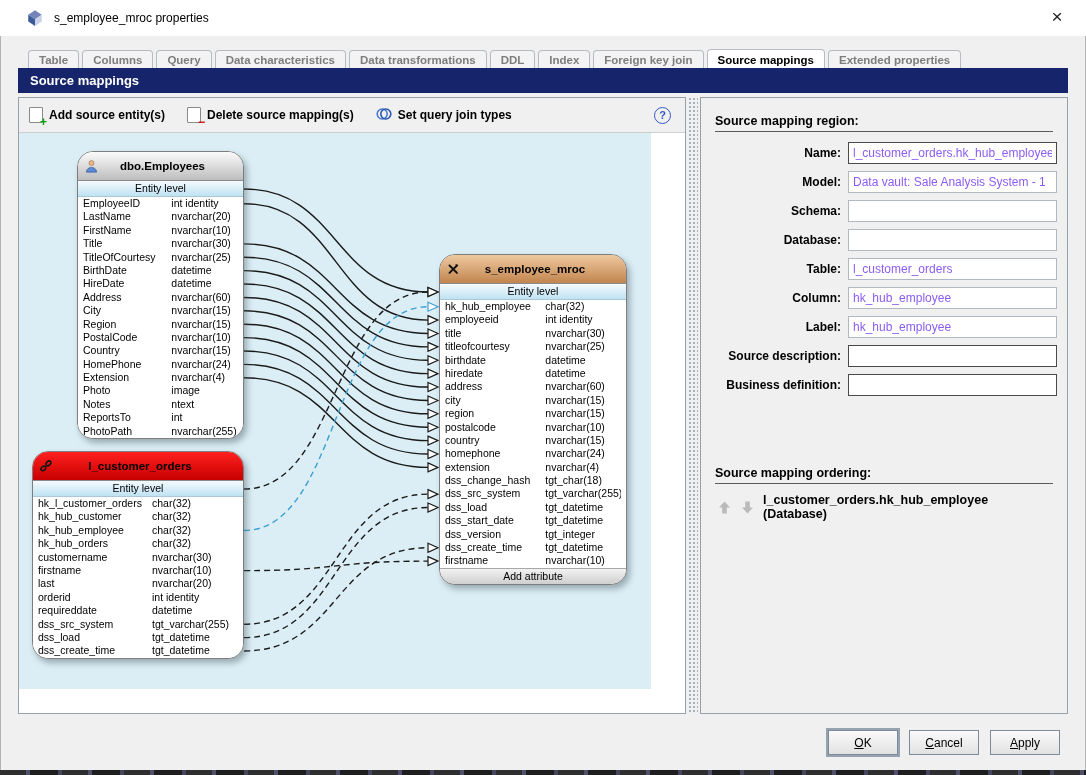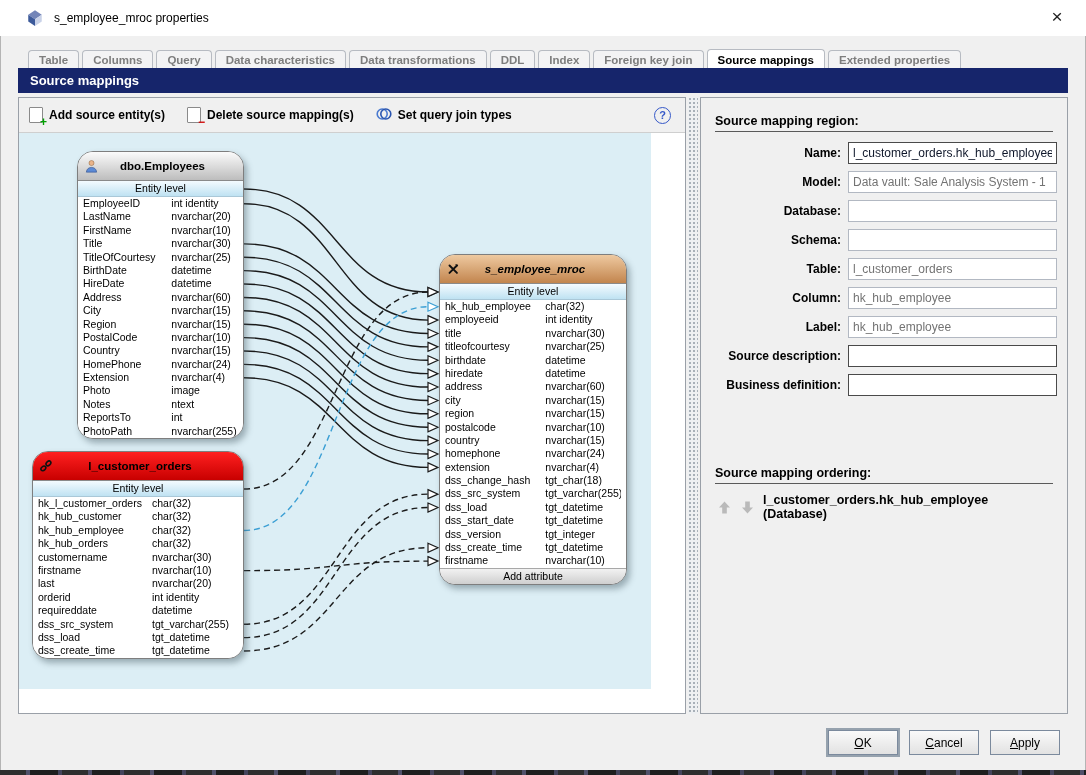--- a/index.html
+++ b/index.html
@@ -38,43 +38,43 @@
     border:1.5px solid #3558c8;border-radius:50%;color:#3558c8;font-weight:bold;font-size:11px;
     text-align:center;line-height:14px;}
   .canvas{position:absolute;left:0;top:35px;width:632px;height:556px;background:var(--canvas,#DCEEF5);}
   #wires{position:absolute;left:0;top:0;width:632px;height:556px;}
   
   .entity{position:absolute;border:1px solid #7e7e7e;border-radius:16px;overflow:hidden;
     background:#fff;box-shadow:3px 4px 6px rgba(70,90,100,.45);}
   .ehdr{height:28px;display:flex;align-items:center;font-weight:bold;font-size:11.5px;border-bottom:1px solid #8a8a8a;}
   .hdr-employees .ehdr{background:linear-gradient(var(--hdr_employees_top,#FBFBFB),var(--hdr_employees_bottom,#BDBDBD));}
   .hdr-link .ehdr{background:linear-gradient(var(--hdr_link_top,#FF2020),var(--hdr_link_bottom,#C80000));}
-  .hdr-stage .ehdr{background:linear-gradient(var(--hdr_stage_top,#EEC9A0),var(--hdr_stage_bottom,#C2854E));font-style:italic;}
+  .hdr-stage .ehdr{background:linear-gradient(var(--hdr_stage_top,#EEC9A0),var(--hdr_stage_bottom,#C2854E));}
   .eicon{width:26px;display:flex;justify-content:center;align-items:center;}
   .etitle{flex:1;text-align:center;padding-right:22px;white-space:nowrap;}
   .esub{height:15px;line-height:15px;text-align:center;font-size:10.5px;
     background:linear-gradient(var(--sub_top,#F4FBFF),var(--sub_bottom,#BFE2F2));border-bottom:1px solid #aac8d8;}
   .erow{height:13.4px;line-height:13.5px;display:flex;padding:0 5px;font-size:10.5px;white-space:nowrap;background:#fff;}
   .rn{width:57%;overflow:hidden;}
   .rt{flex:1;overflow:hidden;}
   .efoot{height:15px;line-height:15px;text-align:center;font-size:10.5px;
     background:linear-gradient(#f2f2f2,#cfcfcf);border-top:1px solid #a8a8a8;}
   
   .splitter{position:absolute;left:688px;top:97px;width:10px;height:617px;background:#eef0f2;
     background-image:radial-gradient(#a8b0b8 26%,transparent 30%);background-size:4px 4px;}
   
   .right-panel{position:absolute;left:700px;top:97px;width:368px;height:617px;background:#f0f0f0;
     border:1px solid #9aa0a8;box-sizing:border-box;}
   .details-heading{margin:16px 14px 0;font-weight:bold;font-size:12.5px;border-bottom:1px solid #5a5a5a;padding-bottom:3px;}
   #fields{margin:10px 10px 0;}
   .frow{display:flex;align-items:center;margin-bottom:7px;}
   .flabel{width:130px;text-align:right;font-weight:bold;font-size:12px;padding-right:7px;flex:none;}
   .frow input{flex:1;height:18px;font-size:12px;padding:1px 4px;background:#fff;font-family:"Liberation Sans",sans-serif;}
-  .frow input.ro{border:1px solid #b2b8c2;color:#737373;}
-  .frow input.edit{border:1px solid #4a4a4a;color:#0f172a;}
+  .frow input.ro{border:1px solid #b2b8c2;color:#8b5cf6;}
+  .frow input.edit{border:1px solid #4a4a4a;color:#8b5cf6;}
   .ordering-heading{margin:70px 14px 0;font-weight:bold;font-size:12.5px;border-bottom:1px solid #5a5a5a;padding-bottom:3px;}
   .ordering-row{margin:9px 16px;display:flex;align-items:center;gap:8px;font-weight:bold;font-size:12.5px;}
   .ordering-row svg{display:block;}
   
   .footer{position:absolute;top:730px;right:26px;display:flex;gap:11px;}
   .btn{min-width:70px;height:25px;background:linear-gradient(#fafafa,#e2e2e2);
     border:1px solid #7b8a9d;font-size:12px;color:#000;font-family:"Liberation Sans",sans-serif;border-radius:0;}
   .btn.default{box-shadow:0 0 0 2px #96a2ae;}
   .bottom-strip{position:absolute;left:0;bottom:0;width:100%;height:5px;
     background:repeating-linear-gradient(90deg,#2e2e2e 0 26px,#50506a 26px 30px,#1e1e1e 30px 58px,#44445c 58px 62px);}
@@ -429,25 +429,25 @@
   <div id="fields">
       <div class="frow">
         <label class="flabel">Name:</label>
         <input class="edit" value="l_customer_orders.hk_hub_employee" style="">
       </div>
       <div class="frow">
         <label class="flabel">Model:</label>
         <input class="ro" readonly="" value="Data vault: Sale Analysis System - 1" style="">
       </div>
       <div class="frow">
+        <label class="flabel">Schema:</label>
+        <input class="ro" readonly="" style="">
+      </div>
+      <div class="frow">
         <label class="flabel">Database:</label>
-        <input class="ro" readonly="" style="">
-      </div>
-      <div class="frow">
-        <label class="flabel">Schema:</label>
         <input class="ro" readonly="" style="">
       </div>
       <div class="frow">
         <label class="flabel">Table:</label>
         <input class="ro" readonly="" value="l_customer_orders" style="">
       </div>
       <div class="frow">
         <label class="flabel">Column:</label>
         <input class="ro" readonly="" value="hk_hub_employee" style="">
       </div>

